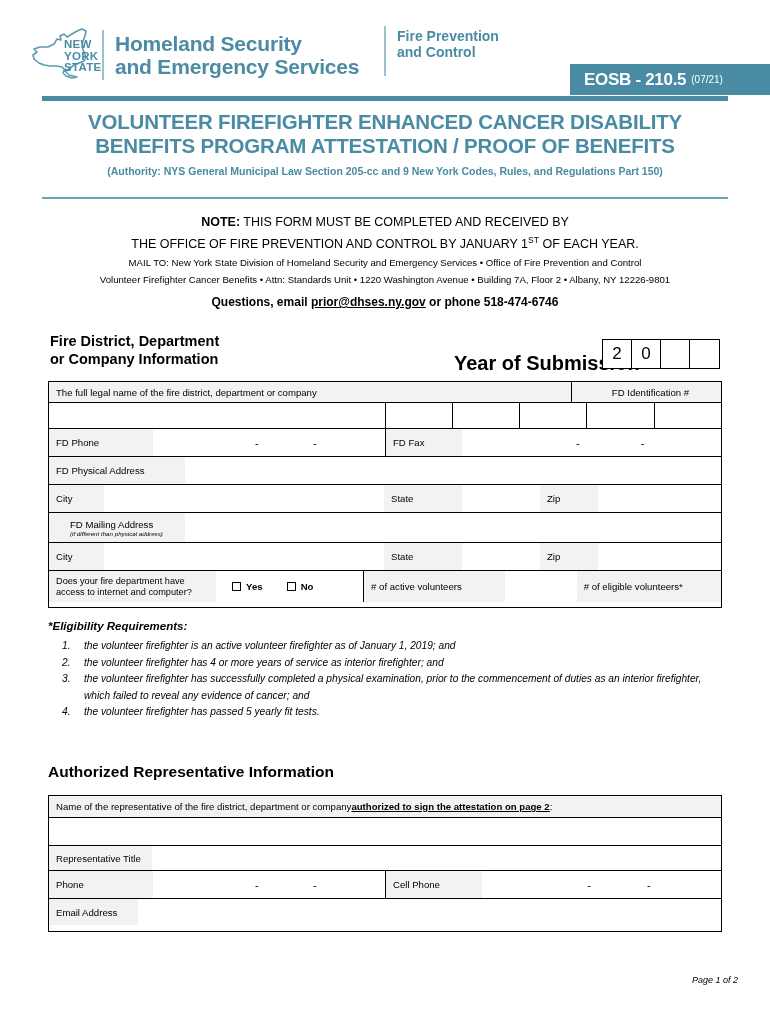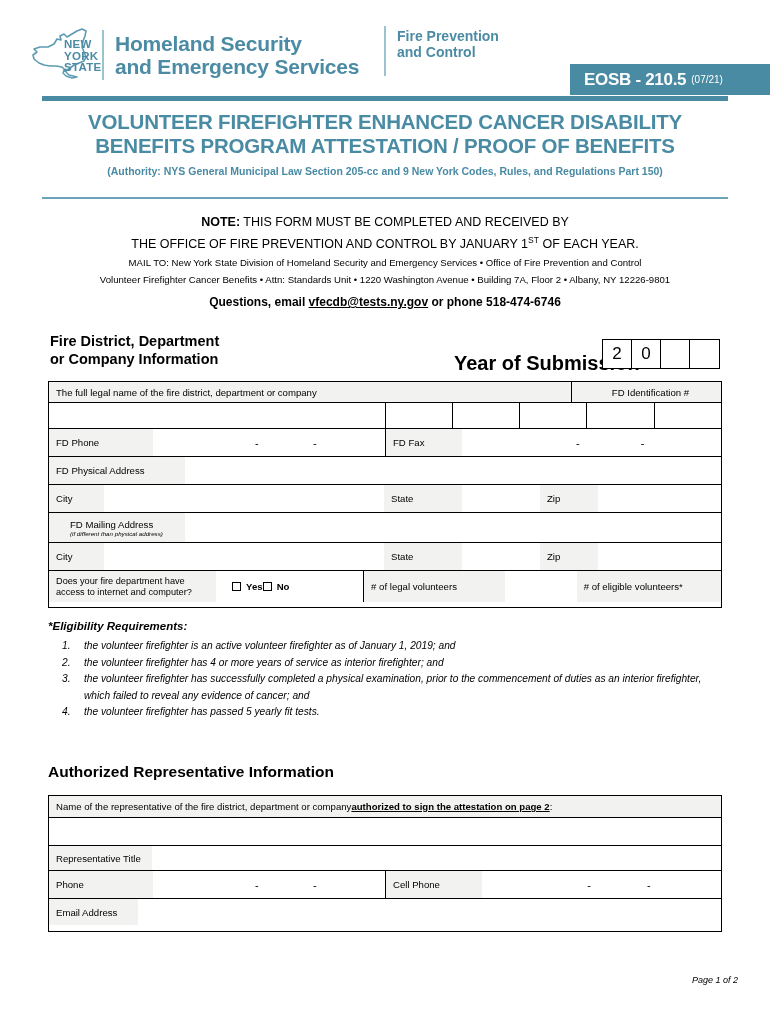--- a/index.html
+++ b/index.html
@@ -312,20 +312,21 @@
     display: flex;
     flex-direction: column;
     justify-content: center;
     font-size: 9.2px;
     line-height: 11px;
     height: 100%;
   }
   .cbs {
     display: flex;
     align-items: center;
+    gap: 24px;
     padding-left: 16px;
     height: 100%;
     background: #fff;
   }
   .cb-item { display: flex; align-items: center; gap: 5px; }
   .cb-box {
     width: 9px; height: 9px;
     border: 1.5px solid #000;
     box-sizing: border-box;
     display: inline-block;
@@ -440,21 +441,21 @@
   <div class="note-block">
     <div class="note-l1">
       <b>NOTE:</b><span>  THIS FORM MUST BE COMPLETED AND RECEIVED BY</span>
     </div>
     <div class="note-l2">
       <span>THE OFFICE OF FIRE PREVENTION AND CONTROL BY JANUARY 1</span><sup class="ord">ST</sup><span> OF EACH YEAR.</span>
     </div>
     <div class="note-mail">MAIL TO: New York State Division of Homeland Security and Emergency Services • Office of Fire Prevention and Control</div>
     <div class="note-mail">Volunteer Firefighter Cancer Benefits • Attn: Standards Unit • 1220 Washington Avenue • Building 7A, Floor 2 • Albany, NY 12226-9801</div>
     <div class="note-q">
-      <span>Questions, email </span><u>vfecdb@tests.ny.gov</u><span> or phone 518-474-6746</span>
+      <span>Questions, email </span><u>prior@dhses.ny.gov</u><span> or phone 518-474-6746</span>
     </div>
   </div>
 
   <div class="sec-fd-head">
     <div>Fire District, Department</div>
     <div>or Company Information</div>
   </div>
 
   <div class="yos-label">Year of Submission</div>
   <div class="yos-boxes">
@@ -540,21 +541,21 @@
       <div class="cbs" style="flex:0 0 131px">
         <div class="cb-item">
           <span class="cb-box"></span>
           <span class="cb-txt">Yes</span>
         </div>
         <div class="cb-item">
           <span class="cb-box"></span>
           <span class="cb-txt">No</span>
         </div>
       </div>
-      <div class="lbl vdiv" style="width:149px"># of legal volunteers</div>
+      <div class="lbl vdiv" style="width:149px"># of active volunteers</div>
       <div class="fill" style="flex:0 0 72px"></div>
       <div class="lbl" style="width:152px"># of eligible volunteers*</div>
       <div class="fill"></div>
     </div>
   </div>
 
   <div class="elig">
     <div class="elig-h">*Eligibility Requirements:</div>
     <div class="elig-item">
       <div class="elig-num">1.</div>

